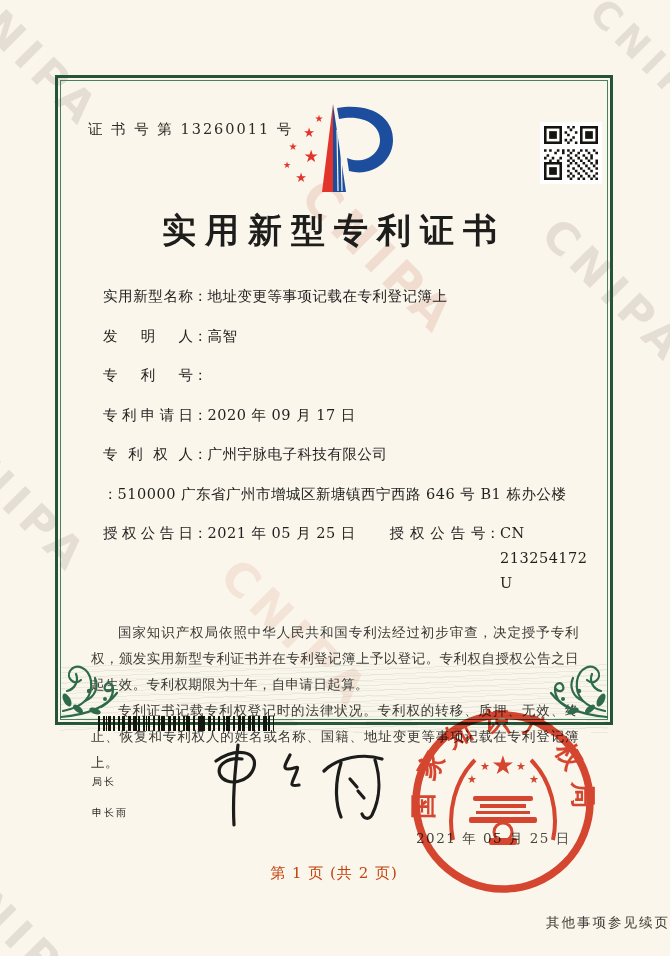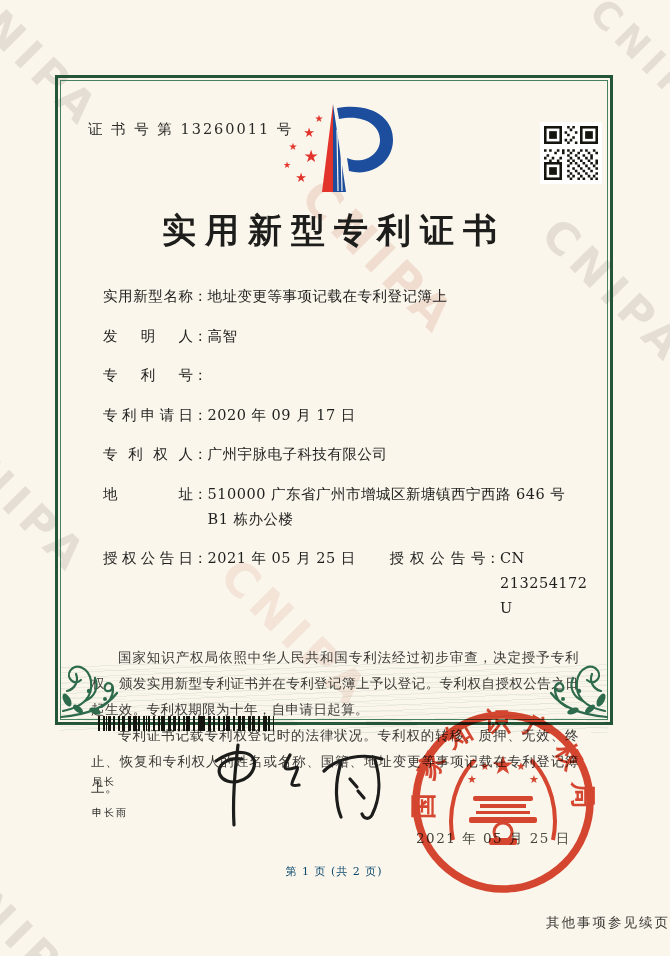--- a/index.html
+++ b/index.html
@@ -62,21 +62,21 @@
                 line-height:31px; color:#22221f; letter-spacing:2px;
                 font-family:"DejaVu Sans", sans-serif; }
   .sig-script { position:absolute; left:120px; top:655px; width:240px; height:100px; }
 
   .seal { position:absolute; left:351px; top:630px; width:188px; height:188px;
           mix-blend-mode:multiply; opacity:.96; }
   .seal-date { position:absolute; left:358px; top:752px; font-size:13.5px;
                color:#46463c; letter-spacing:1.5px; white-space:nowrap; }
 
   .page-num { position:absolute; left:0; right:0; top:786px; text-align:center;
-              font-size:11px; color:#0c4a6e; letter-spacing:1px; }
+              font-size:15px; color:#c2410c; letter-spacing:1px; }
 
   .corner { position:absolute; width:78px; height:78px; }
   .corner.bl { left:-3px; bottom:-3px; }
   .corner.br { right:-3px; bottom:-3px; transform:scaleX(-1); }
 
   .next-note { position:absolute; left:0; right:0; top:914px; text-align:right;
                font-size:13.5px; color:#3b3a35; letter-spacing:2px; }
 </style>
 </head>
 <body>
@@ -159,21 +159,20 @@
         <span class="flabel">专利申请日</span>
           <span class="fcolon">：</span>
         <span class="fvalue">2020 年 09 月 17 日</span>
       </div>
       <div class="field-row">
         <span class="flabel">专利权人</span>
           <span class="fcolon">：</span>
         <span class="fvalue">广州宇脉电子科技有限公司</span>
       </div>
       <div class="field-row">
-        <span class="flabel">地址</span>
           <span class="fcolon">：</span>
         <span class="fvalue">510000 广东省广州市增城区新塘镇西宁西路 646 号 B1 栋办公楼</span>
       </div>
       <div class="field-row">
         <span class="flabel">授权公告日</span>
           <span class="fcolon">：</span>
         <span class="fvalue fixed">2021 年 05 月 25 日</span>
         <span class="flabel2">授权公告号</span>
           <span class="fcolon">：</span>
         <span class="fvalue">CN 213254172 U</span>

